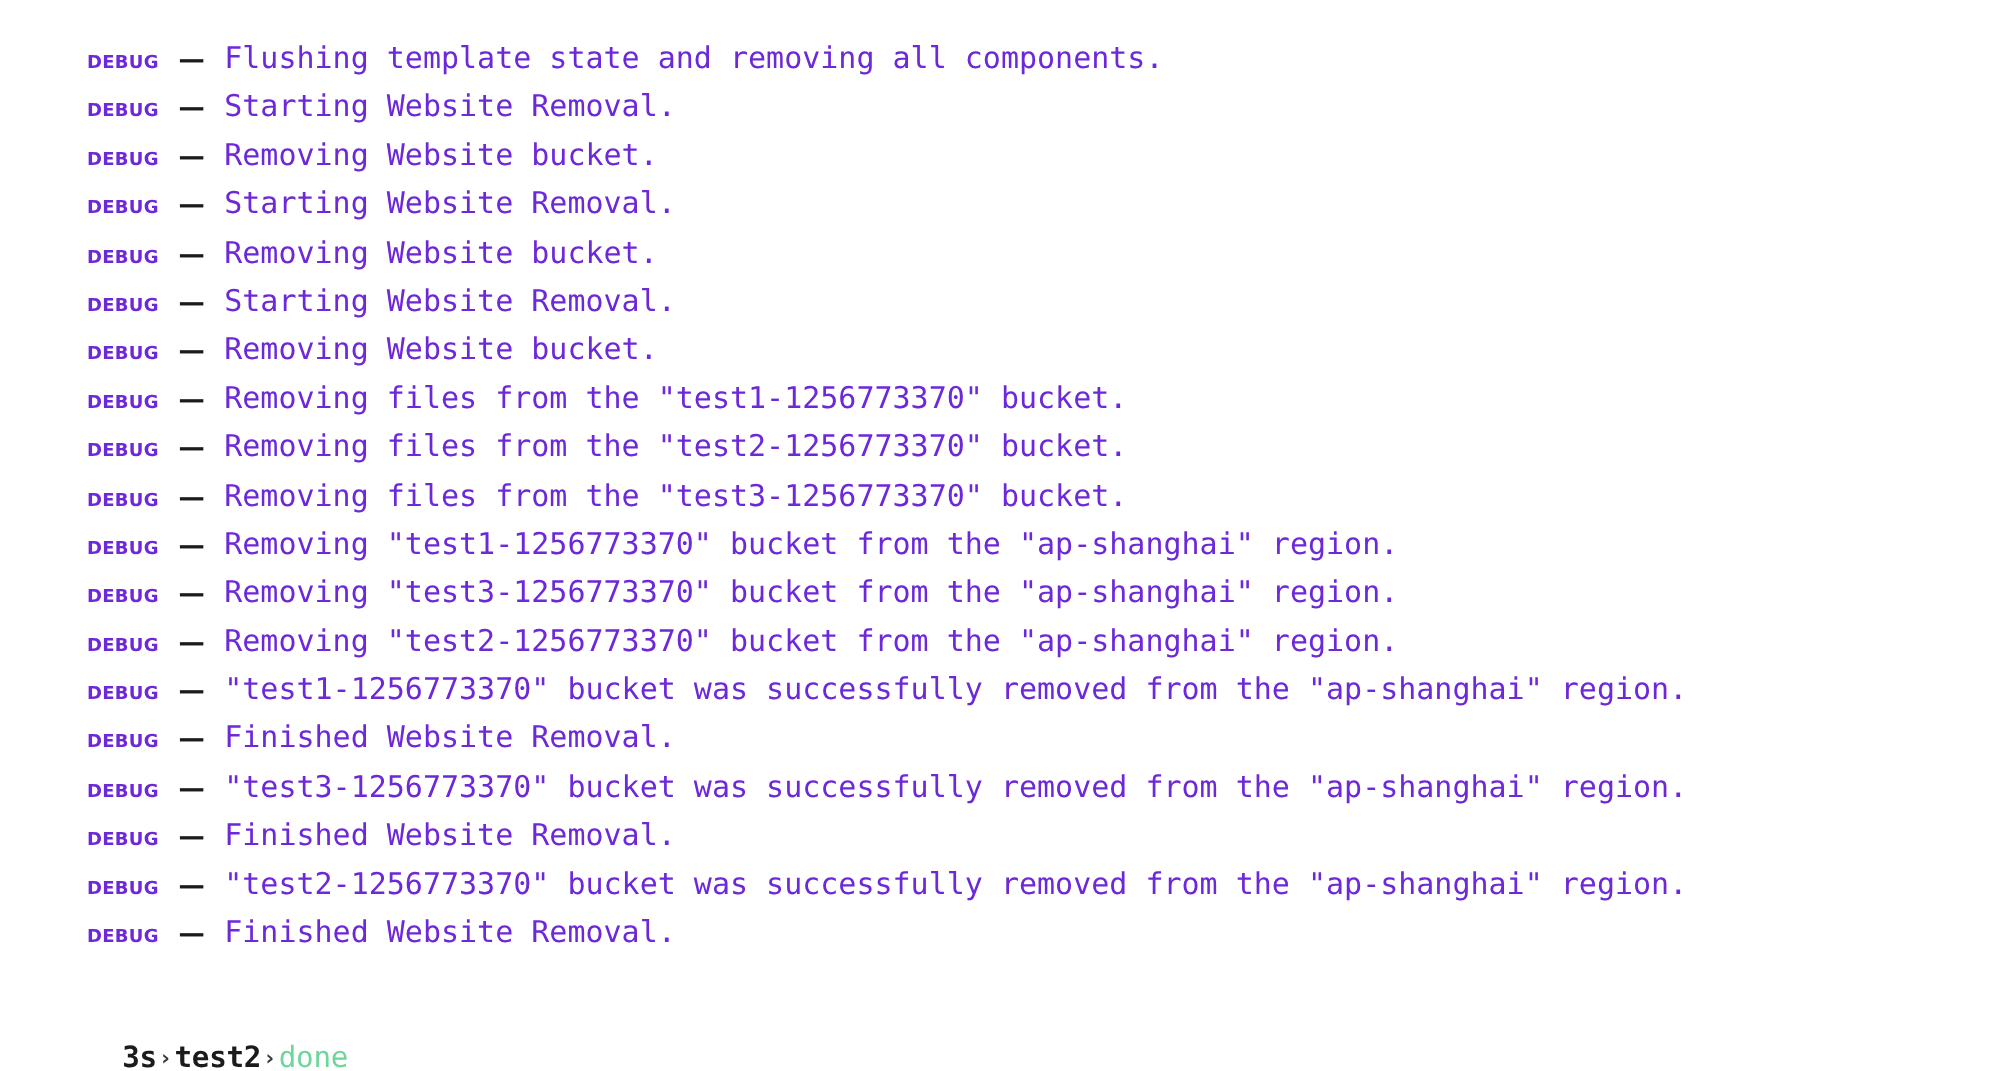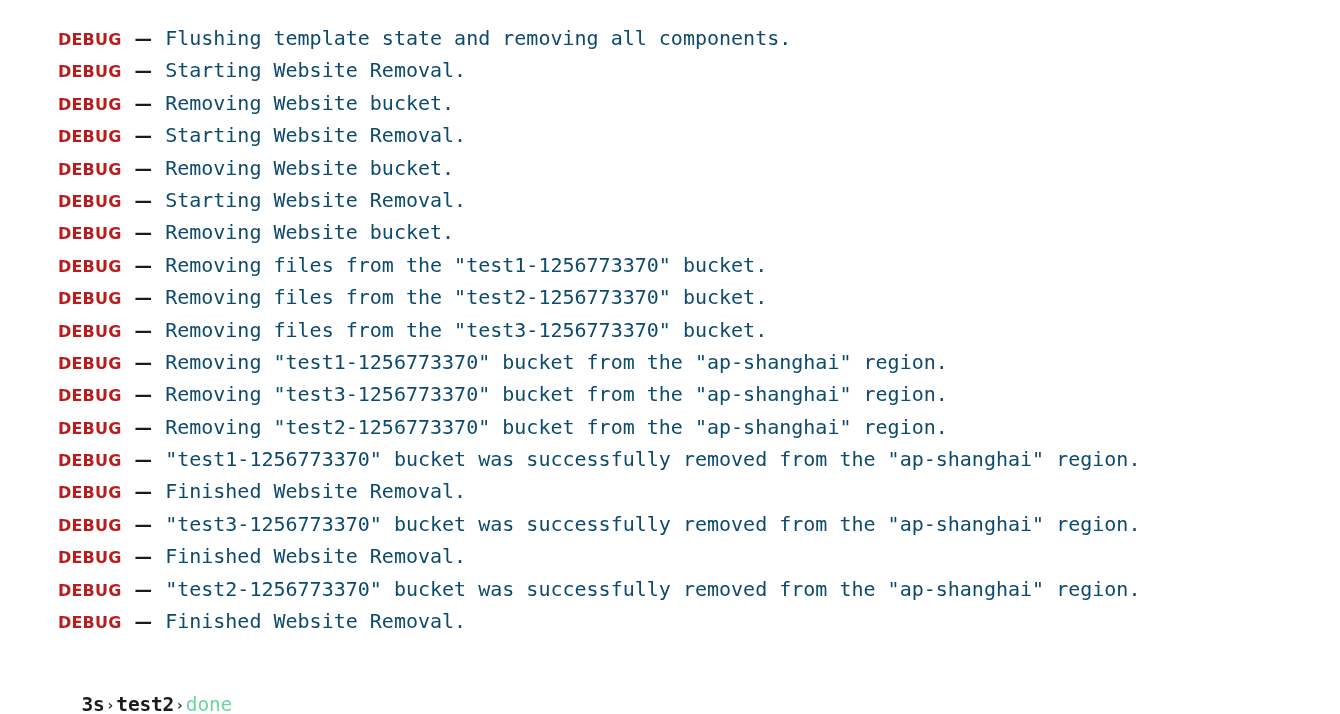--- a/index.html
+++ b/index.html
@@ -27,35 +27,35 @@
     height: 32.4px;
     line-height: 32.4px;
     white-space: pre;
     font-size: 20px;
     letter-spacing: 0px;
   }
 
   .log-level {
     font-family: "DejaVu Sans", "Liberation Sans", sans-serif;
     font-weight: bold;
-    font-size: 16px;
-    color: #b91c1c;
+    font-size: 12px;
+    color: #6d28d9;
     letter-spacing: 0.2px;
   }
 
   .log-sep {
     font-family: "DejaVu Sans", "Liberation Sans", sans-serif;
     font-weight: bold;
     font-size: 17.5px;
     color: #1b1b1b;
     padding: 0 1px;
   }
 
   .log-message {
-    color: #0c4a6e;
+    color: #6d28d9;
     font-size: 20px;
     font-family: "DejaVu Sans Mono", "Liberation Mono", monospace;
   }
 
   #status-line {
     position: absolute;
     left: 58px;
     top: 669px;
     white-space: pre;
     font-size: 19.5px;

